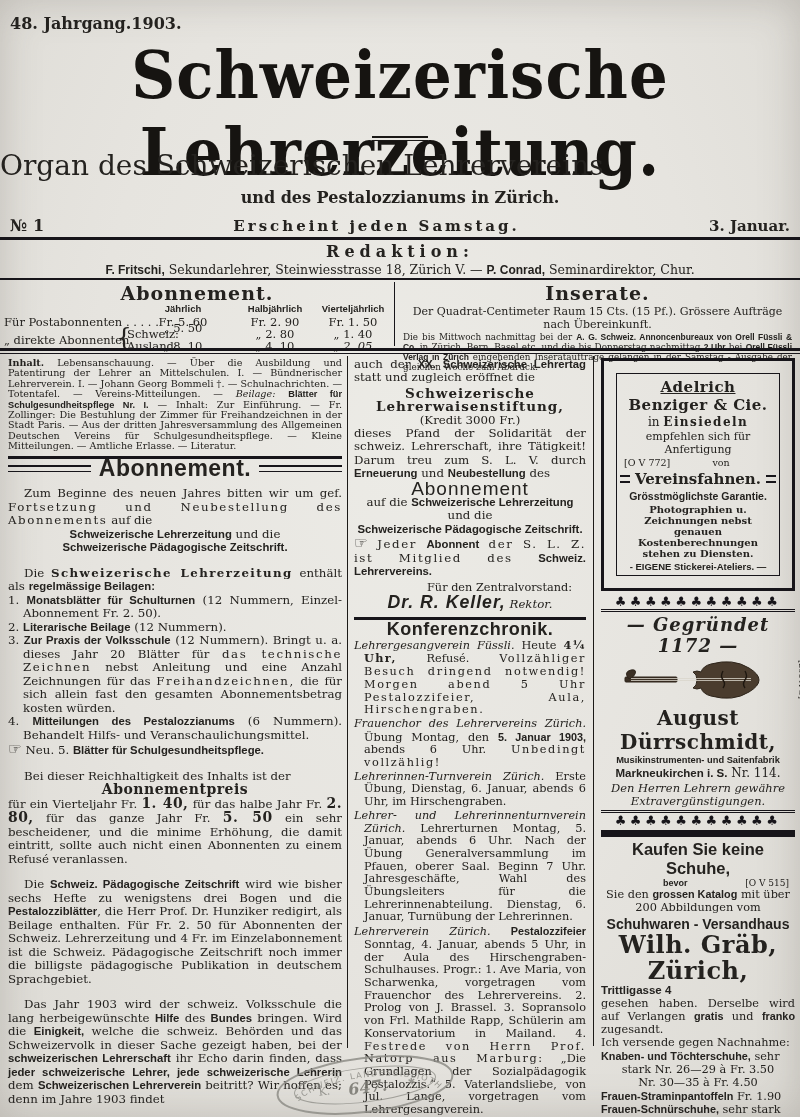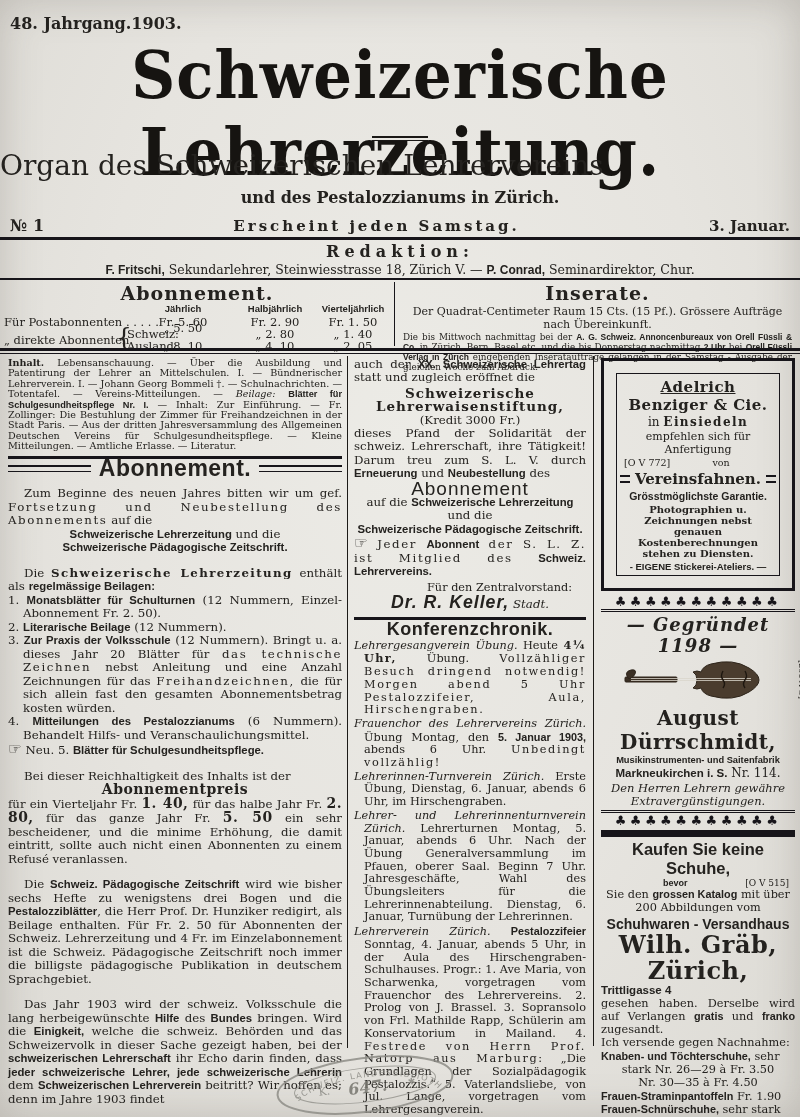--- a/index.html
+++ b/index.html
@@ -143,21 +143,21 @@
       <span class="ar c3x ctr" style="top:33px;">Fr. 1. 50</span>
       <span class="ar" style="left:4px;top:51px;">„  direkte Abonnenten</span>
       <span class="brace">{</span>
       <span class="ar" style="left:127px;top:45px;">Schweiz:</span>
       <span class="ar c1x ctr" style="top:39px;">„  5. 50</span>
       <span class="ar c2x ctr" style="top:45px;">„  2. 80</span>
       <span class="ar c3x ctr" style="top:45px;">„  1. 40</span>
       <span class="ar" style="left:127px;top:57px;">Ausland:</span>
       <span class="ar c1x ctr" style="top:57px;">„  8. 10</span>
       <span class="ar c2x ctr" style="top:57px;">„  4. 10</span>
-      <span class="ar c3x ctr" style="top:57px;">„  2. 05</span>
+      <span class="ar c3x ctr" style="top:57px;font-style:italic;">„  2. 05</span>
     </div>
     <div class="abo-right">
       <div class="boxtitle">Inserate.</div>
       <div class="ins-line1">Der Quadrat-Centimeter Raum 15 Cts. (15 Pf.).  Grössere Aufträge nach Übereinkunft.</div>
       <div class="ins-body"><span>Die bis Mittwoch nachmittag bei der </span><span class="sb">A. G. Schweiz. Annoncenbureaux von Orell Füssli &amp; Co.</span><span> in Zürich, Bern, Basel etc. und die bis Donnerstag nachmittag </span><span class="sb">2 Uhr</span><span> bei </span><span class="sb">Orell Füssli Verlag in Zürich</span><span> eingehenden Inserataufträge gelangen in der Samstag - Ausgabe der gleichen Woche zum Abdruck.</span></div>
     </div>
   </div>
   <div class="abs rule r-c"></div>
   <div class="abs rule r-c2"></div>
 
@@ -191,24 +191,24 @@
   <div class="col c-2">
     <div class="p0"><span>auch der </span><span class="sb">XX. Schweizerische Lehrertag</span><span> statt und zugleich eröffnet die</span></div>
     <div class="waisen">Schweizerische Lehrerwaisenstiftung,</div>
     <div class="cl">(Kredit 3000 Fr.)</div>
     <div class="p0"><span>dieses Pfand der Solidarität der schweiz. Lehrerschaft, ihre Tätigkeit!  Darum treu zum S. L. V. durch </span><span class="sb">Erneuerung</span><span> und </span><span class="sb">Neubestellung</span><span> des</span></div>
     <div class="abobig">Abonnement</div>
     <div class="cl"><span>auf die </span><span class="sb">Schweizerische Lehrerzeitung</span><span> und die</span></div>
     <div class="cl"><span class="sb">Schweizerische Pädagogische Zeitschrift.</span></div>
     <div class="p0"><span class="hand">☞</span><span class="g"> Jeder </span><span class="sb">Abonnent</span><span class="g"> der S. L. Z. ist Mitglied des </span><span class="sb">Schweiz. Lehrervereins.</span></div>
     <div class="zent">Für den Zentralvorstand:</div>
-    <div class="keller"><span class="kel">Dr. R. Keller,</span><span class="i"> Stadt.</span></div>
+    <div class="keller"><span class="kel">Dr. R. Keller,</span><span class="i"> Rektor.</span></div>
     <div class="hr3"></div>
     <div class="konf-h">Konferenzchronik.</div>
-    <div class="entry"><span class="i">Lehrergesangverein Übung.</span><span>  Heute </span><span class="bg">4¼ Uhr,</span><span> Übung. </span><span class="g">Vollzähliger Besuch dringend notwendig!</span><span> </span><span class="g">Morgen abend 5 Uhr Pestalozzifeier, Aula, Hirschengraben.</span></div>
+    <div class="entry"><span class="i">Lehrergesangverein Füssli.</span><span>  Heute </span><span class="bg">4¼ Uhr,</span><span> Refusé. </span><span class="g">Vollzähliger Besuch dringend notwendig!</span><span> </span><span class="g">Morgen abend 5 Uhr Pestalozzifeier, Aula, Hirschengraben.</span></div>
     <div class="entry"><span class="i">Frauenchor des Lehrervereins Zürich.</span><span>  Übung Montag, den </span><span class="sb">5. Januar 1903,</span><span> abends 6 Uhr. </span><span class="g">Unbedingt vollzählig!</span></div>
     <div class="entry"><span class="i">Lehrerinnen-Turnverein Zürich.</span><span>  Erste Übung, Dienstag, 6. Januar, abends 6 Uhr, im Hirschengraben.</span></div>
     <div class="entry"><span class="i">Lehrer- und Lehrerinnenturnverein Zürich.</span><span>  Lehrerturnen Montag, 5. Januar, abends 6 Uhr.  Nach der Übung Generalversammlung im Pfauen, oberer Saal.  Beginn 7 Uhr.  Jahresgeschäfte, Wahl des Übungsleiters für die Lehrerinnenabteilung.  Dienstag, 6. Januar, Turnübung der Lehrerinnen.</span></div>
     <div class="entry"><span class="i">Lehrerverein Zürich.</span><span>  </span><span class="sb">Pestalozzifeier</span><span> Sonntag, 4. Januar, abends 5 Uhr, in der Aula des Hirschengraben-Schulhauses.  Progr.:  1. Ave Maria, von Scharwenka, vorgetragen vom Frauenchor des Lehrervereins.  2. Prolog von J. Brassel.  3. Sopransolo von Frl. Mathilde Rapp, Schülerin am Konservatorium in Mailand.  4. </span><span class="g">Festrede von Herrn Prof. Natorp aus Marburg:</span><span> „Die Grundlagen der Sozialpädagogik Pestalozzis.“  5. Vaterlandsliebe, von Jul. Lange, vorgetragen vom Lehrergesangverein.</span></div>
 
   </div>
 
   <div class="col c-3">
     <div class="adbox">
       <div class="adbox-in">
@@ -224,21 +224,21 @@
           <span class="dl"></span>
           <span class="t">Vereinsfahnen.</span>
           <span class="dl"></span>
         </div>
         <div class="bz-gar">Grösstmöglichste Garantie.</div>
         <div class="bz-photo">Photographien u. Zeichnungen nebst genauen Kostenberechnungen stehen zu Diensten.</div>
         <div class="bz-atel">-  EIGENE  Stickerei-Ateliers.  —</div>
       </div>
     </div>
     <div class="orna">♣♣♣♣♣♣♣♣♣♣♣</div>
-    <div class="gegr">— Gegründet 1198 —</div>
+    <div class="gegr">— Gegründet 1172 —</div>
     <div class="violin-wrap">
       <svg width="150" height="48" viewBox="0 0 150 48">
         <g fill="#4a3c2e" stroke="#2e251b" stroke-width="1">
           <rect x="2" y="21" width="52" height="5" rx="1" fill="#3a2f24"></rect>
           <path d="M6 23 q-6 -7 2 -9 q6 -1 4 4 q-1 3 -6 5 z" fill="#3a2f24"></path>
           <path d="M88 8 q22 -6 38 4 q10 6 10 12 q0 6 -10 12 q-16 10 -38 4 q-8 -2 -10 -8 q-4 2 -8 0 q4 -2 4 -8 t-4 -8 q4 -2 8 0 q2 -6 10 -8 z"></path>
         </g>
         <g stroke="#d9d5cc" stroke-width=".8" fill="none">
           <line x1="8" y1="22.5" x2="128" y2="22.5"></line>
           <line x1="8" y1="24.5" x2="128" y2="24.5"></line>

